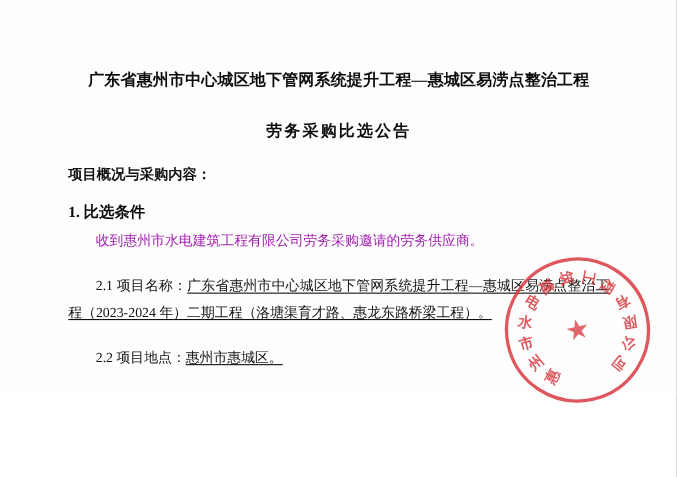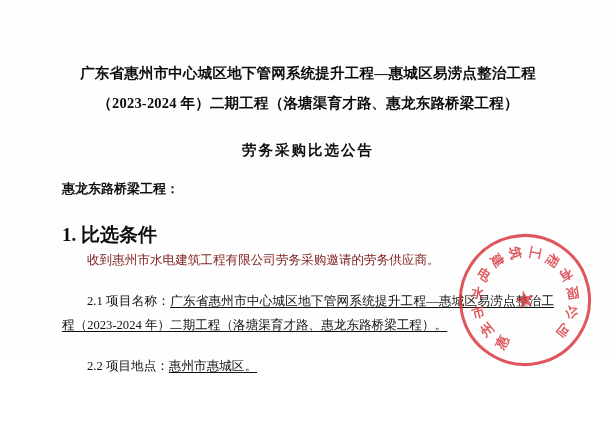--- a/index.html
+++ b/index.html
@@ -63,33 +63,33 @@
   }
   .para.intro {
     margin-top: 4px;
     text-indent: 25px;
   }
   .u {
     text-decoration: underline;
     text-underline-offset: 2px;
   }
   .section-head {
-    font-size: 19px;
+    font-size: 14px;
     font-weight: bold;
     color: #0d0d0d;
     line-height: 26px;
-    margin-top: 22px;
+    margin-top: 11px;
   }
   .section-head .num {
     font-family: "Liberation Serif", serif;
   }
   .body-indent {
     text-indent: 25px;
     font-size: 12.6px;
-    color: #7f1d1d;
+    color: #a21caf;
     line-height: 24px;
   }
   .sub-item {
     margin-top: 18px;
     font-size: 12.6px;
     color: #101010;
     line-height: 23.5px;
     text-indent: 25px;
     text-align: justify;
     text-justify: inter-ideograph;
@@ -139,24 +139,23 @@
   }
 </style>
 </head>
 <body>
 
 <div class="page">
   <div class="sheet">
     <div class="content">
 
       <div class="title-line t1">广东省惠州市中心城区地下管网系统提升工程—惠城区易涝点整治工程</div>
-      <div class="title-line t2">（2023-2024 年）二期工程（洛塘渠育才路、惠龙东路桥梁工程）</div>
       <div class="title-line t3">劳务采购比选公告</div>
 
-      <div class="salutation">惠龙东路桥梁工程：</div>
+      <div class="salutation">项目概况与采购内容：</div>
 
 
       <div class="section-head"><span class="num">1.</span>&nbsp;<span>比选条件</span></div>
       <div class="body-indent">收到惠州市水电建筑工程有限公司劳务采购邀请的劳务供应商。</div>
 
 
       <div class="sub-item"><span class="lbl">2.1 项目名称：</span><span class="u">广东省惠州市中心城区地下管网系统提升工程—惠城区易涝点整治工程（2023-2024 年）二期工程（洛塘渠育才路、惠龙东路桥梁工程）。</span></div>
 
       <div class="sub-item"><span class="lbl">2.2 项目地点：</span><span class="u">惠州市惠城区。</span></div>
 

